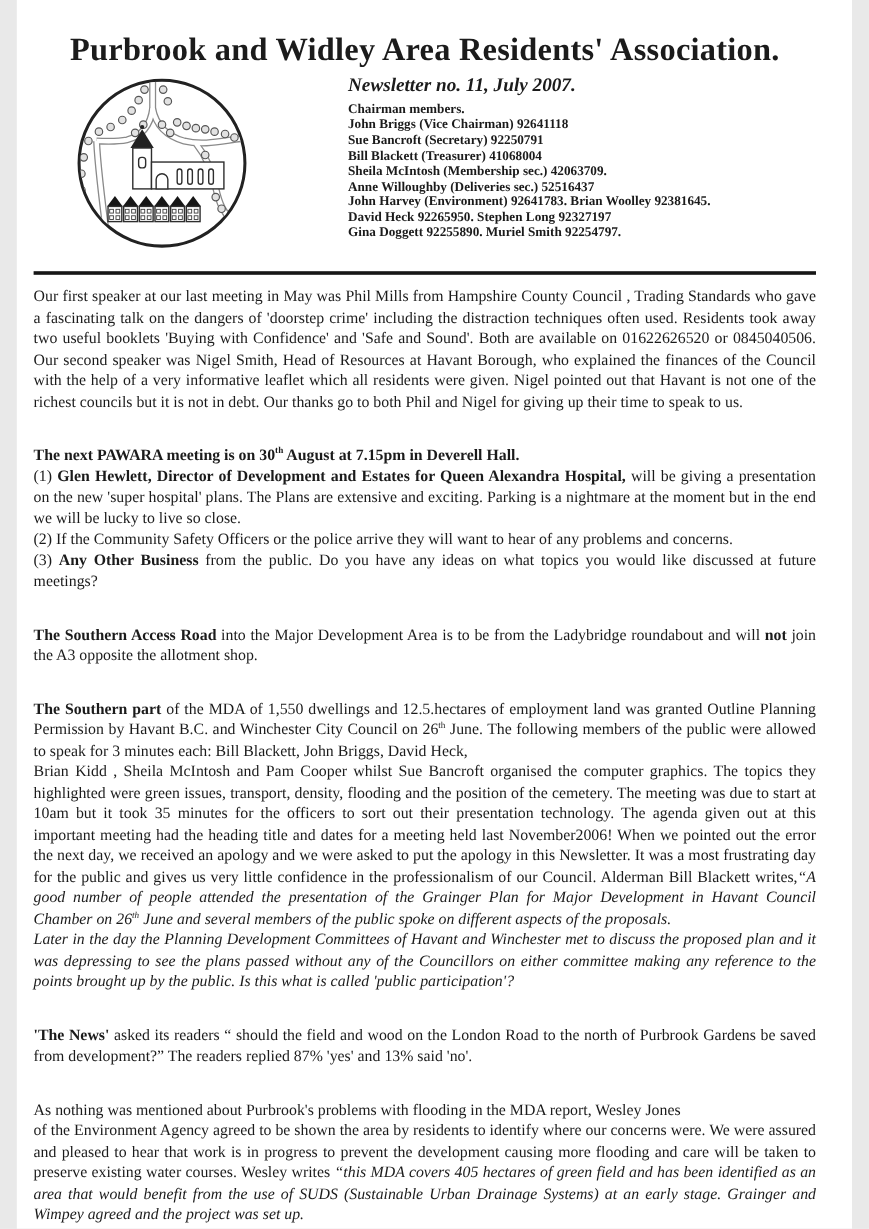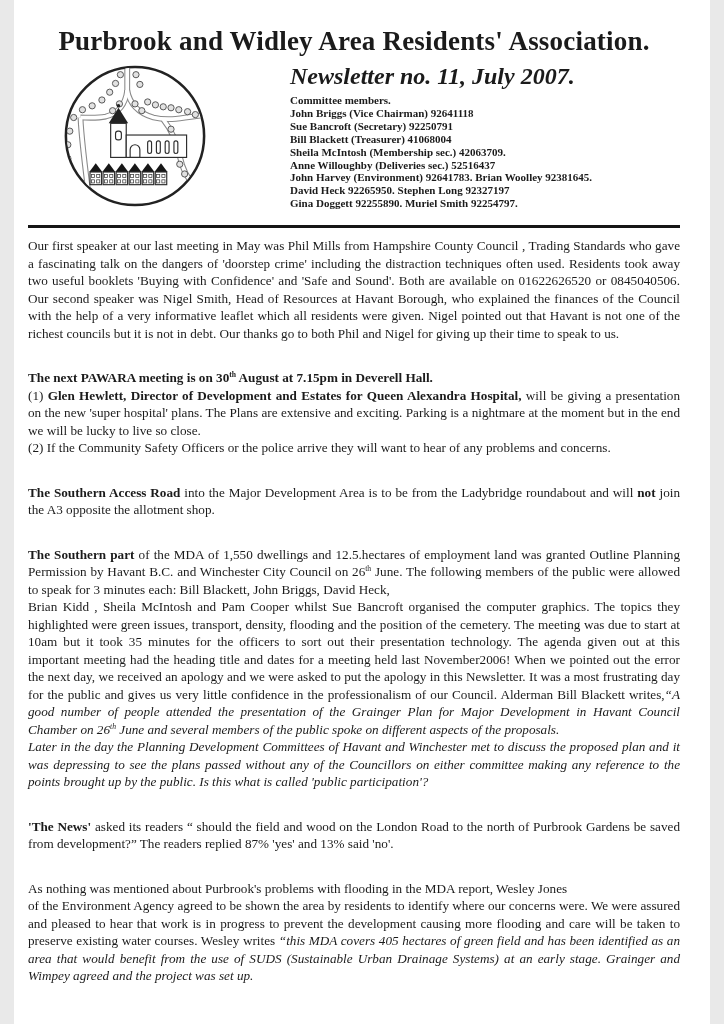--- a/index.html
+++ b/index.html
@@ -9,21 +9,21 @@
     font-family:"Liberation Serif","DejaVu Serif",serif;
     box-sizing:border-box;padding:14px 30px 0 14px;overflow:hidden;
   }
   .doc-title{
     font-size:27px;font-weight:bold;text-align:center;
     margin:12px 0 4px 0;white-space:nowrap;letter-spacing:0.2px;
   }
   .header-row{display:flex;align-items:flex-start;margin-top:2px;}
   .logo-wrap{flex:0 0 auto;margin-left:34px;width:146px;}
   .header-info{margin-left:82px;}
-  .newsletter-title{font-size:24px;font-weight:bold;font-style:italic;margin:2px 0 4px 0;font-family:Liberation Serif, serif;}
+  .newsletter-title{font-size:16px;font-weight:bold;font-style:italic;margin:2px 0 4px 0;font-family:Liberation Serif, serif;}
   .committee-heading{font-size:11px;font-weight:bold;line-height:12.9px;}
   .committee-list{list-style:none;margin:0;padding:0;}
   .committee-list li{font-size:11px;font-weight:bold;line-height:12.9px;}
   .rule{height:3px;background:#161616;margin-top:10px;}
   .article{margin-top:9px;}
   .article p.para{
     margin:0;text-align:justify;font-size:13.2px;line-height:17.5px;
   }
   .article p.gap{margin-top:27px;}
   .b{font-weight:bold;}
@@ -145,21 +145,21 @@
               <rect x="102.6" y="114.5" width="3.2" height="3.2" fill="none" stroke="#444" stroke-width="0.8"></rect>
               <rect x="97.2" y="120" width="3.2" height="3.2" fill="none" stroke="#444" stroke-width="0.8"></rect>
               <rect x="102.6" y="120" width="3.2" height="3.2" fill="none" stroke="#444" stroke-width="0.8"></rect>
             </g>
         </g>
       </svg>
     </div>
 
     <div class="header-info">
       <div class="newsletter-title">Newsletter no. 11, July 2007.</div>
-      <div class="committee-heading">Committee members.</div>
+      <div class="committee-heading">Chairman members.</div>
       <ul class="committee-list">
           <li>John Briggs (Vice Chairman) 92641118</li>
           <li>Sue Bancroft (Secretary) 92250791</li>
           <li>Bill Blackett (Treasurer) 41068004</li>
           <li>Sheila McIntosh (Membership sec.) 42063709.</li>
           <li>Anne Willoughby (Deliveries sec.) 52516437</li>
           <li>John Harvey (Environment) 92641783. Brian Woolley 92381645.</li>
           <li>David Heck 92265950. Stephen Long 92327197</li>
           <li>Gina Doggett 92255890. Muriel Smith 92254797.</li>
         </ul>
@@ -167,19 +167,20 @@
 
   </div>
 
   <div class="rule"></div>
 
   <div class="article">
       <p class="para"><span>Our first speaker at our last meeting in May was Phil Mills from Hampshire County Council , Trading Standards who gave a fascinating talk on the dangers of 'doorstep crime' including the distraction techniques often used. Residents took away two useful booklets 'Buying with Confidence' and 'Safe and Sound'. Both are available on 01622626520 or 0845040506. Our second speaker was Nigel Smith, Head of Resources at Havant Borough, who explained the finances of the Council with the help of a very informative leaflet which all residents were given. Nigel pointed out that Havant is not one of the richest councils but it is not in debt. Our thanks go to both Phil and Nigel for giving up their time to speak to us.</span></p>
       <p class="para gap"><span class="b">The next PAWARA meeting is on 30</span><span class="b sup">th</span><span class="b"> August at 7.15pm in Deverell Hall.</span></p>
       <p class="para"><span>(1) </span><span class="b">Glen Hewlett, Director of Development and Estates for Queen Alexandra Hospital,</span><span> will be giving a presentation on the new 'super hospital' plans. The Plans are extensive and exciting. Parking is a nightmare at the moment but in the end we will be lucky to live so close.</span></p>
       <p class="para"><span>(2) If the Community Safety Officers or the police arrive they will want to hear of any problems and concerns.</span></p>
+      <p class="para"><span>(3) </span><span class="b">Any Other Business</span><span> from the public. Do you have any ideas on what topics you would like discussed at future meetings?</span></p>
       <p class="para gap"><span class="b">The Southern Access Road</span><span> into the Major Development Area is to be from the Ladybridge roundabout and will </span><span class="b">not</span><span> join the A3 opposite the allotment shop.</span></p>
       <p class="para gap"><span class="b">The Southern part</span><span> of the MDA of 1,550 dwellings and 12.5.hectares of employment land was granted  Outline Planning Permission by Havant B.C. and Winchester City Council on 26</span><span class="sup">th</span><span> June. The following members of the public were allowed to speak for 3 minutes each: Bill Blackett, John Briggs, David Heck,</span><br><span>Brian Kidd , Sheila McIntosh and Pam Cooper whilst Sue Bancroft organised the computer graphics. The topics they highlighted were green issues, transport, density, flooding and the position of the cemetery. The meeting was due to start at 10am but it took 35 minutes for the officers to sort out their presentation technology. The agenda given out at this important meeting had the heading title and dates for a meeting held last November2006! When we pointed out the error the next day, we received an apology and we were asked to put the apology in this Newsletter. It was a most frustrating day for the public and gives us very little confidence in the professionalism of our Council.  Alderman Bill Blackett writes,</span><span class="i">“A good number of people attended the presentation of the Grainger Plan for Major Development in Havant Council Chamber on 26</span><span class="i sup">th</span><span class="i"> June and several members of the public spoke on different aspects of the proposals.</span><br><span class="i">Later in the day the Planning Development Committees of Havant and Winchester met to discuss the proposed plan and it was depressing to see the plans passed without any of the Councillors on either committee making any reference to the points brought up by the public. Is this what is called 'public participation'?</span></p>
       <p class="para gap"><span class="b">'The News'</span><span> asked its readers “ should the field and wood on the London Road to the north of Purbrook Gardens be saved from development?” The readers replied 87% 'yes' and 13% said 'no'.</span></p>
       <p class="para gap"><span>As nothing was mentioned about Purbrook's problems with flooding in the MDA report, Wesley Jones</span><br><span>of the Environment Agency agreed to be shown the area by residents to identify where  our concerns were. We were assured and pleased to hear that work is in progress to prevent the development causing more flooding and care will be taken to preserve existing water courses. Wesley writes </span><span class="i">“this MDA covers 405 hectares of green field and has been identified as an area that would benefit from the use of SUDS (Sustainable Urban Drainage Systems) at an early stage. Grainger and Wimpey agreed and the project was set up.</span></p>
     </div>
 
 </div>
 
 </body></html>

